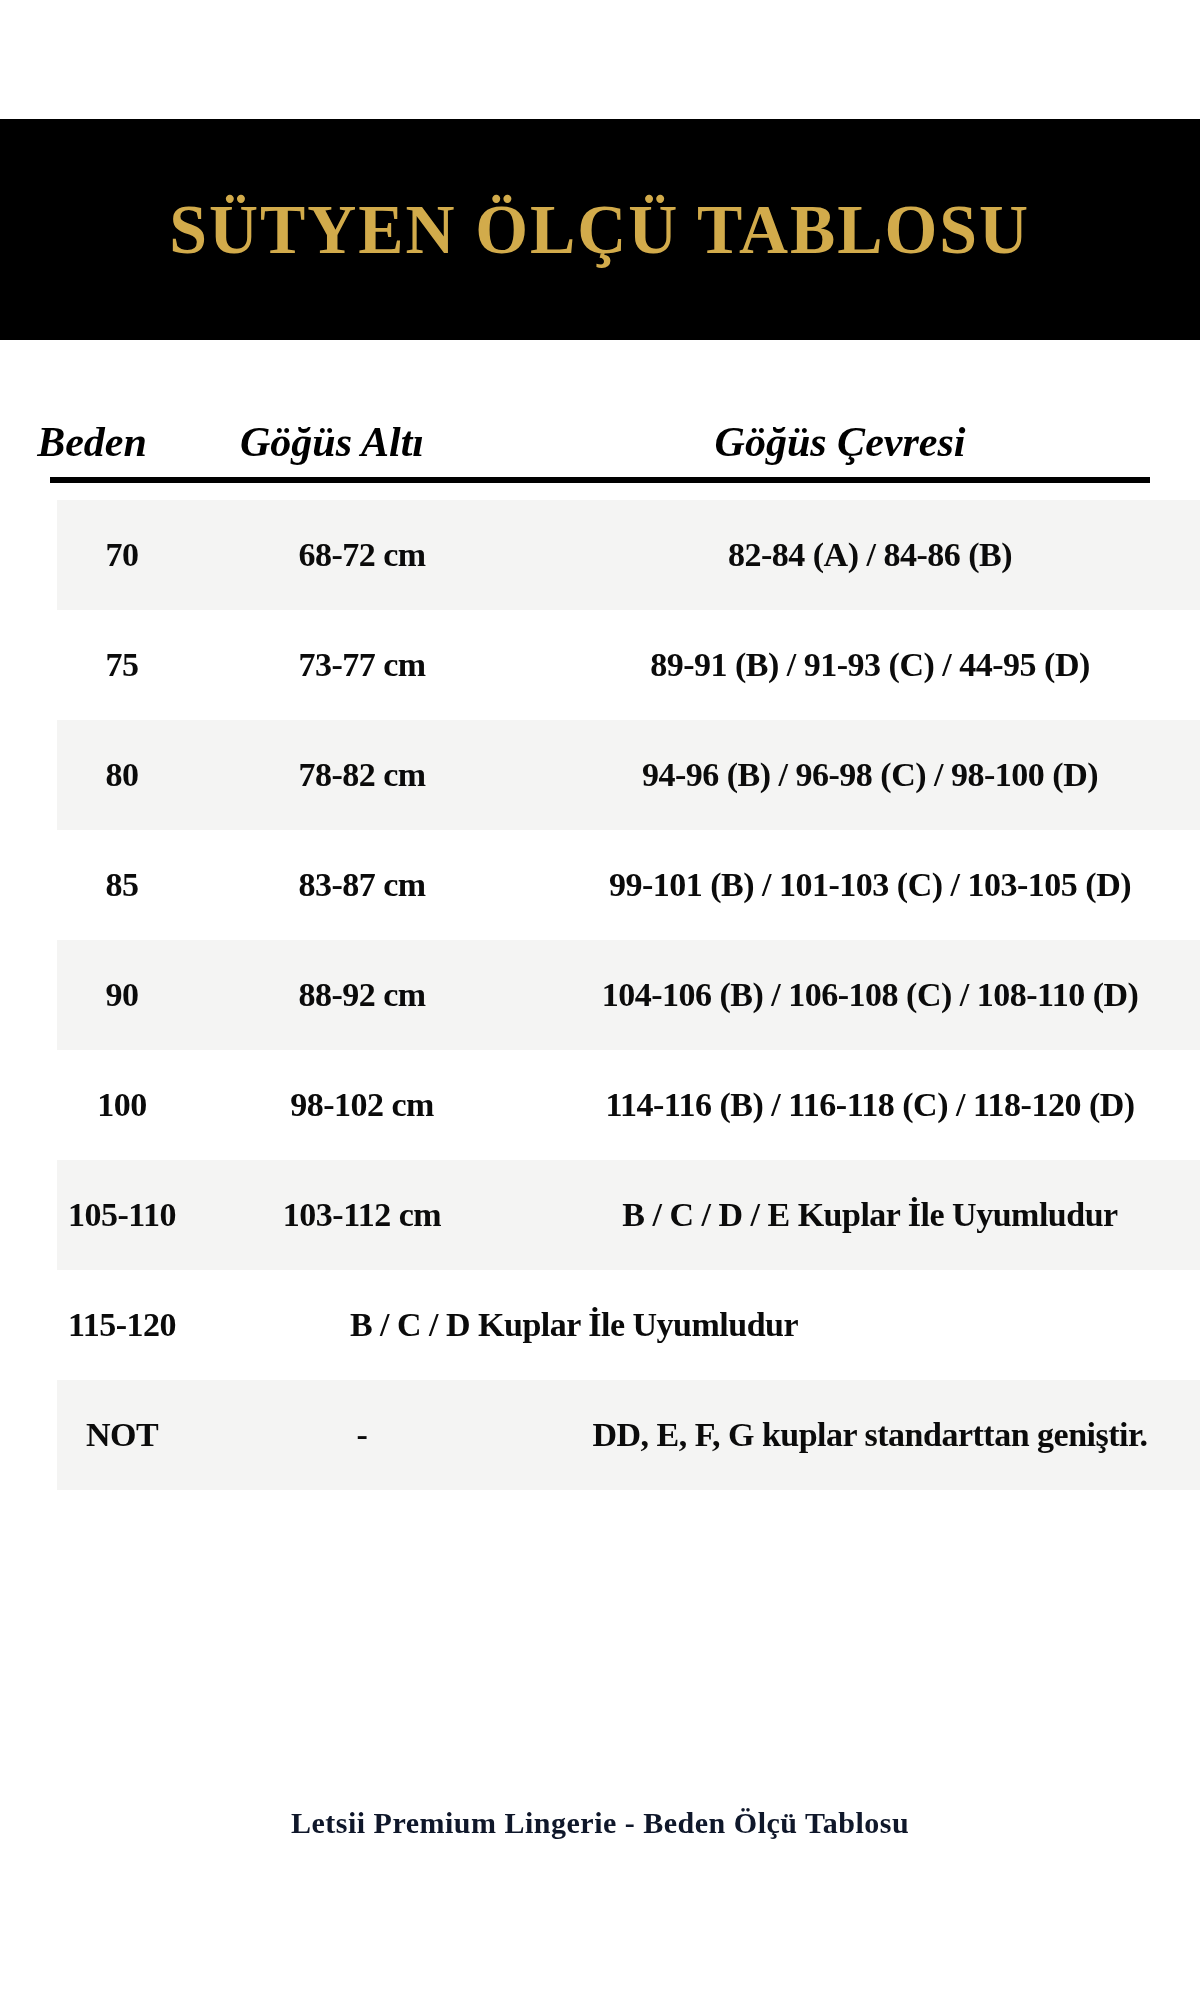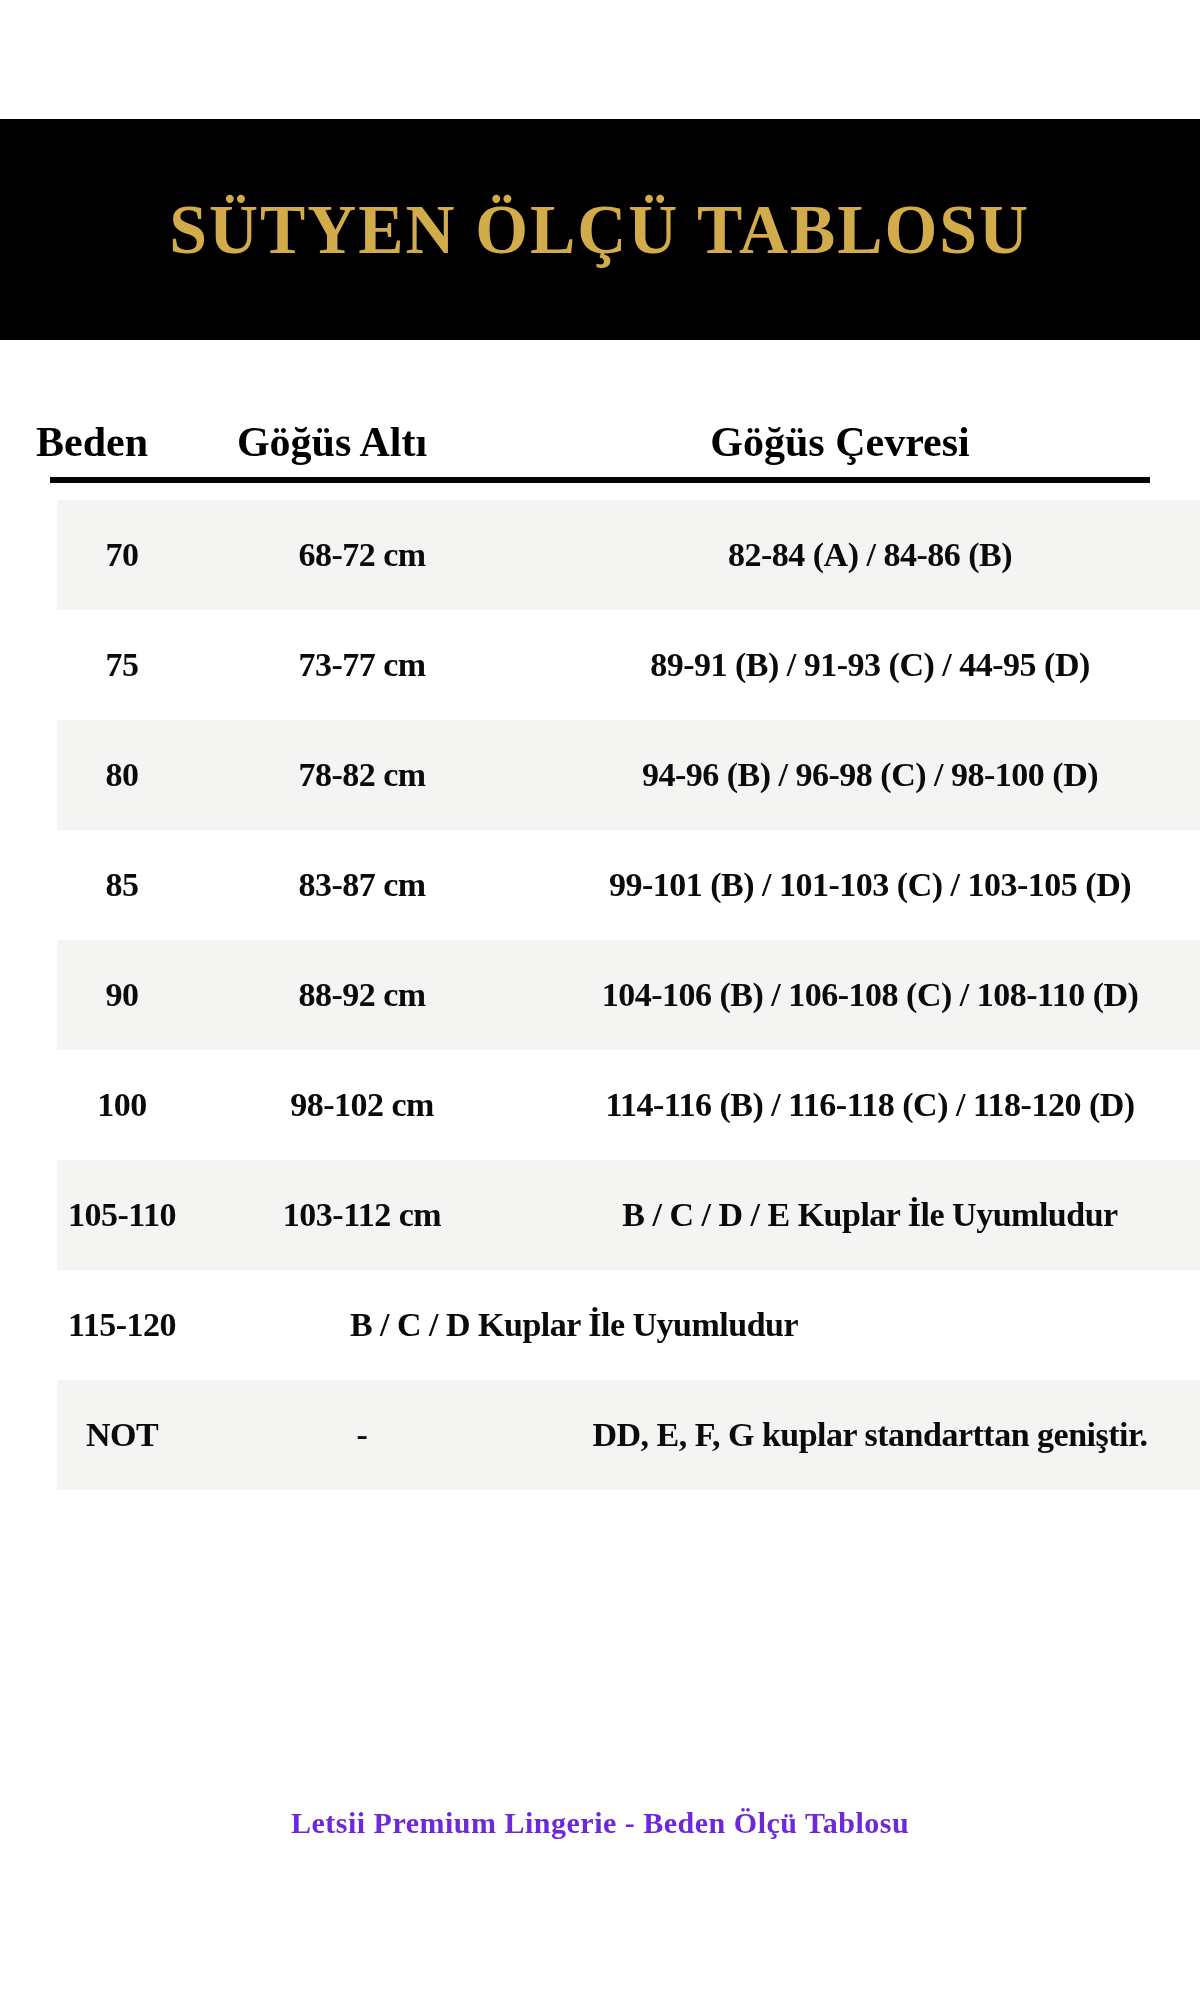--- a/index.html
+++ b/index.html
@@ -69,31 +69,31 @@
   .c { position: relative; z-index: 1; display: flex; align-items: center; justify-content: center; white-space: nowrap; }
   .c1 { width: 184px; }
   .c2 { width: 296px; text-align: right; }
   .c3 { width: 720px; }
   .cell {
     font-weight: bold;
     font-size: 34px;
     color: #0b0b0b;
     letter-spacing: -0.5px;
   }
-  .thead .c1, .thead .c2, .thead .c3 { justify-content: center; }
+  .thead .c1, .thead .c2, .thead .c3 { justify-content: center; font-style: italic; }
 
   
   .footer {
     position: absolute;
     top: 1806px; left: 0;
     width: 1200px;
     text-align: center;
   }
   .footer span {
-    color: #6d28d9;
+    color: #0f172a;
     font-size: 30px;
     font-weight: bold;
     letter-spacing: 0.5px;
   }
 </style>
 </head>
 <body>
 
 <div class="page">
 

